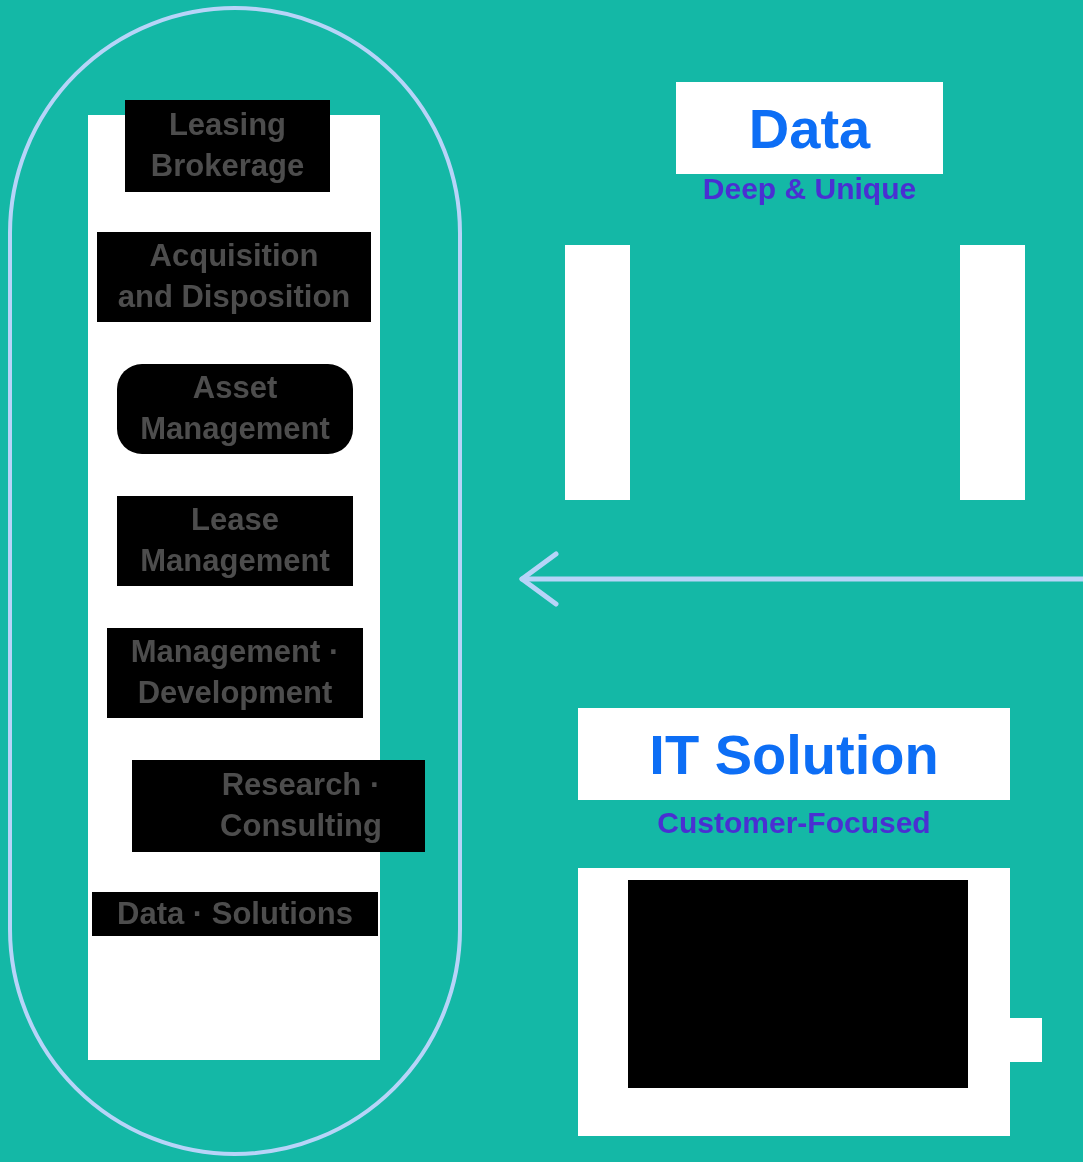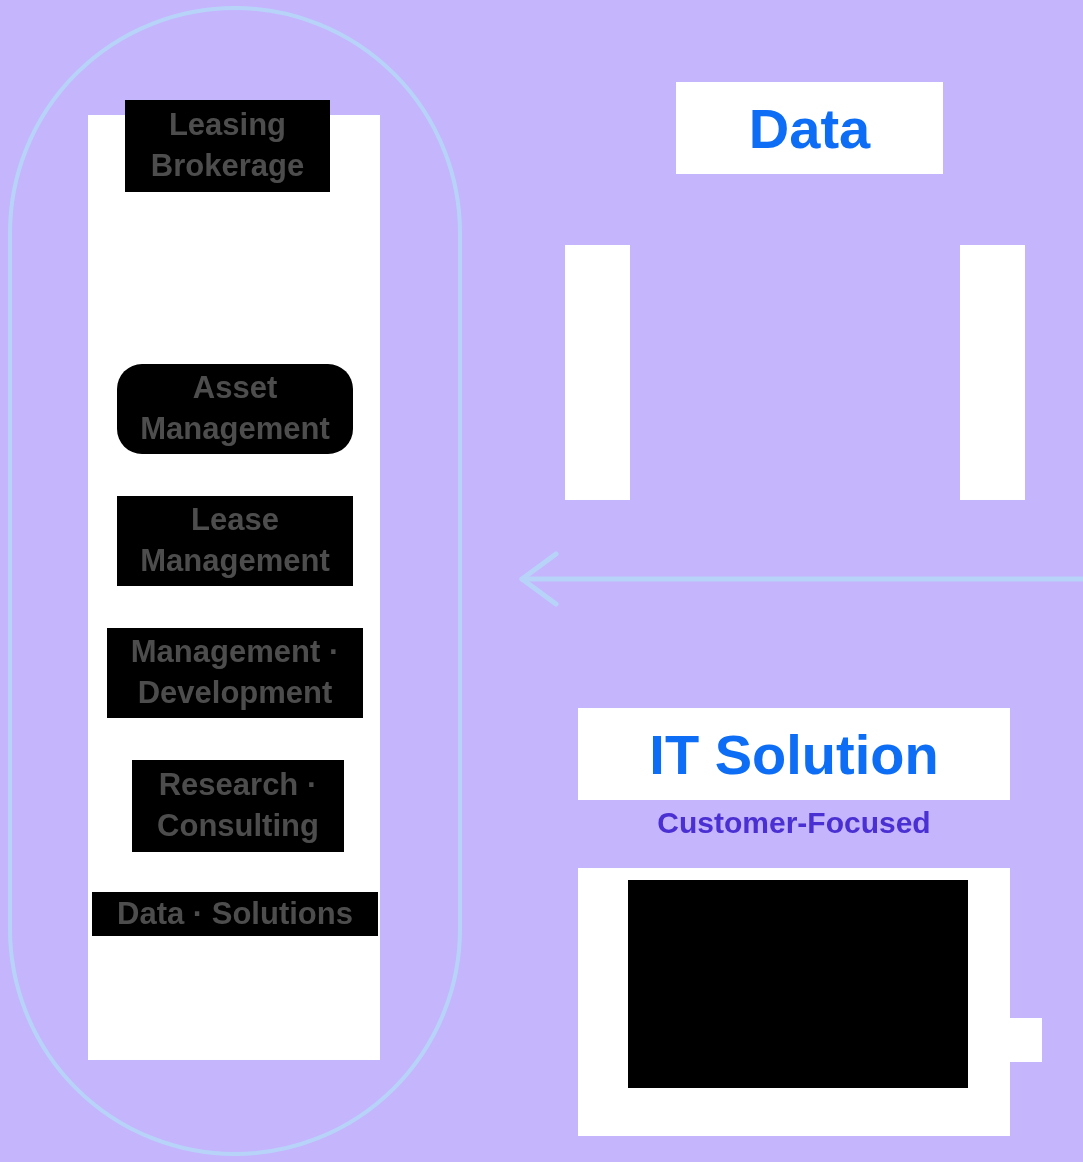--- a/index.html
+++ b/index.html
@@ -1,20 +1,20 @@
 <!DOCTYPE html>
 <html><head>
 <meta charset="utf-8">
 <style>
   html, body { margin: 0; padding: 0; background: #000; }
   .canvas {
     position: relative;
     width: 1083px;
     height: 1162px;
-    background: #c4b5fd;
+    background: #14b8a6;
     overflow: hidden;
     font-family: "Liberation Sans", sans-serif;
     text-decoration: underline;
   }
 
   
   .capsule {
     position: absolute;
     box-sizing: border-box;
     left: 8px; top: 6px;
@@ -43,21 +43,21 @@
     align-items: center;
     justify-content: center;
     text-align: center;
     white-space: pre-line;
   }
   .item-0 { left: 125px; top: 100px; width: 205px; height: 92px; }
   .item-1 { left: 97px;  top: 232px; width: 274px; height: 90px; }
   .item-2 { left: 117px; top: 364px; width: 236px; height: 90px; border-radius: 25px; }
   .item-3 { left: 117px; top: 496px; width: 236px; height: 90px; }
   .item-4 { left: 107px; top: 628px; width: 256px; height: 90px; }
-  .item-5 { left: 132px; top: 760px; width: 212px; height: 92px; }
+  .item-5 { left: 132px; top: 760px; width: 248px; height: 92px; padding-left: 45px; }
   .item-6 { left: 92px;  top: 892px; width: 286px; height: 44px; }
   .item-7 { left: 103px; top: 970px; width: 258px; height: 92px; }
 
   
   .band {
     position: absolute;
     background: #ffffff;
     display: flex;
     align-items: center;
     justify-content: center;
@@ -101,33 +101,36 @@
 </head>
 <body>
 
 <div class="canvas">
 
   <div class="capsule"></div>
   <div class="column"></div>
 
   <div class="item item-0">Leasing
 Brokerage</div>
+  <div class="item item-1">Acquisition
+and Disposition</div>
   <div class="item item-2">Asset
 Management</div>
   <div class="item item-3">Lease
 Management</div>
   <div class="item item-4">Management ·
 Development</div>
   <div class="item item-5">Research ·
 Consulting</div>
   <div class="item item-6">Data · Solutions</div>
 
   <div class="band band-data">
     <span class="band-title">Data</span>
   </div>
+  <div class="subtitle subtitle-data">Deep &amp; Unique</div>
   <div class="bar bar-left"></div>
   <div class="bar bar-right"></div>
 
   <svg class="arrow-svg" viewBox="0 0 571 62" fill="none" xmlns="http://www.w3.org/2000/svg">
     <line x1="10" y1="31" x2="571" y2="31" stroke="#b7d4f8" stroke-width="5" stroke-linecap="round"></line>
     <polyline points="44,6 10,31 44,56" stroke="#b7d4f8" stroke-width="5" fill="none" stroke-linecap="round" stroke-linejoin="round"></polyline>
   </svg>
 
   <div class="band band-it">
     <span class="band-title">IT Solution</span>

